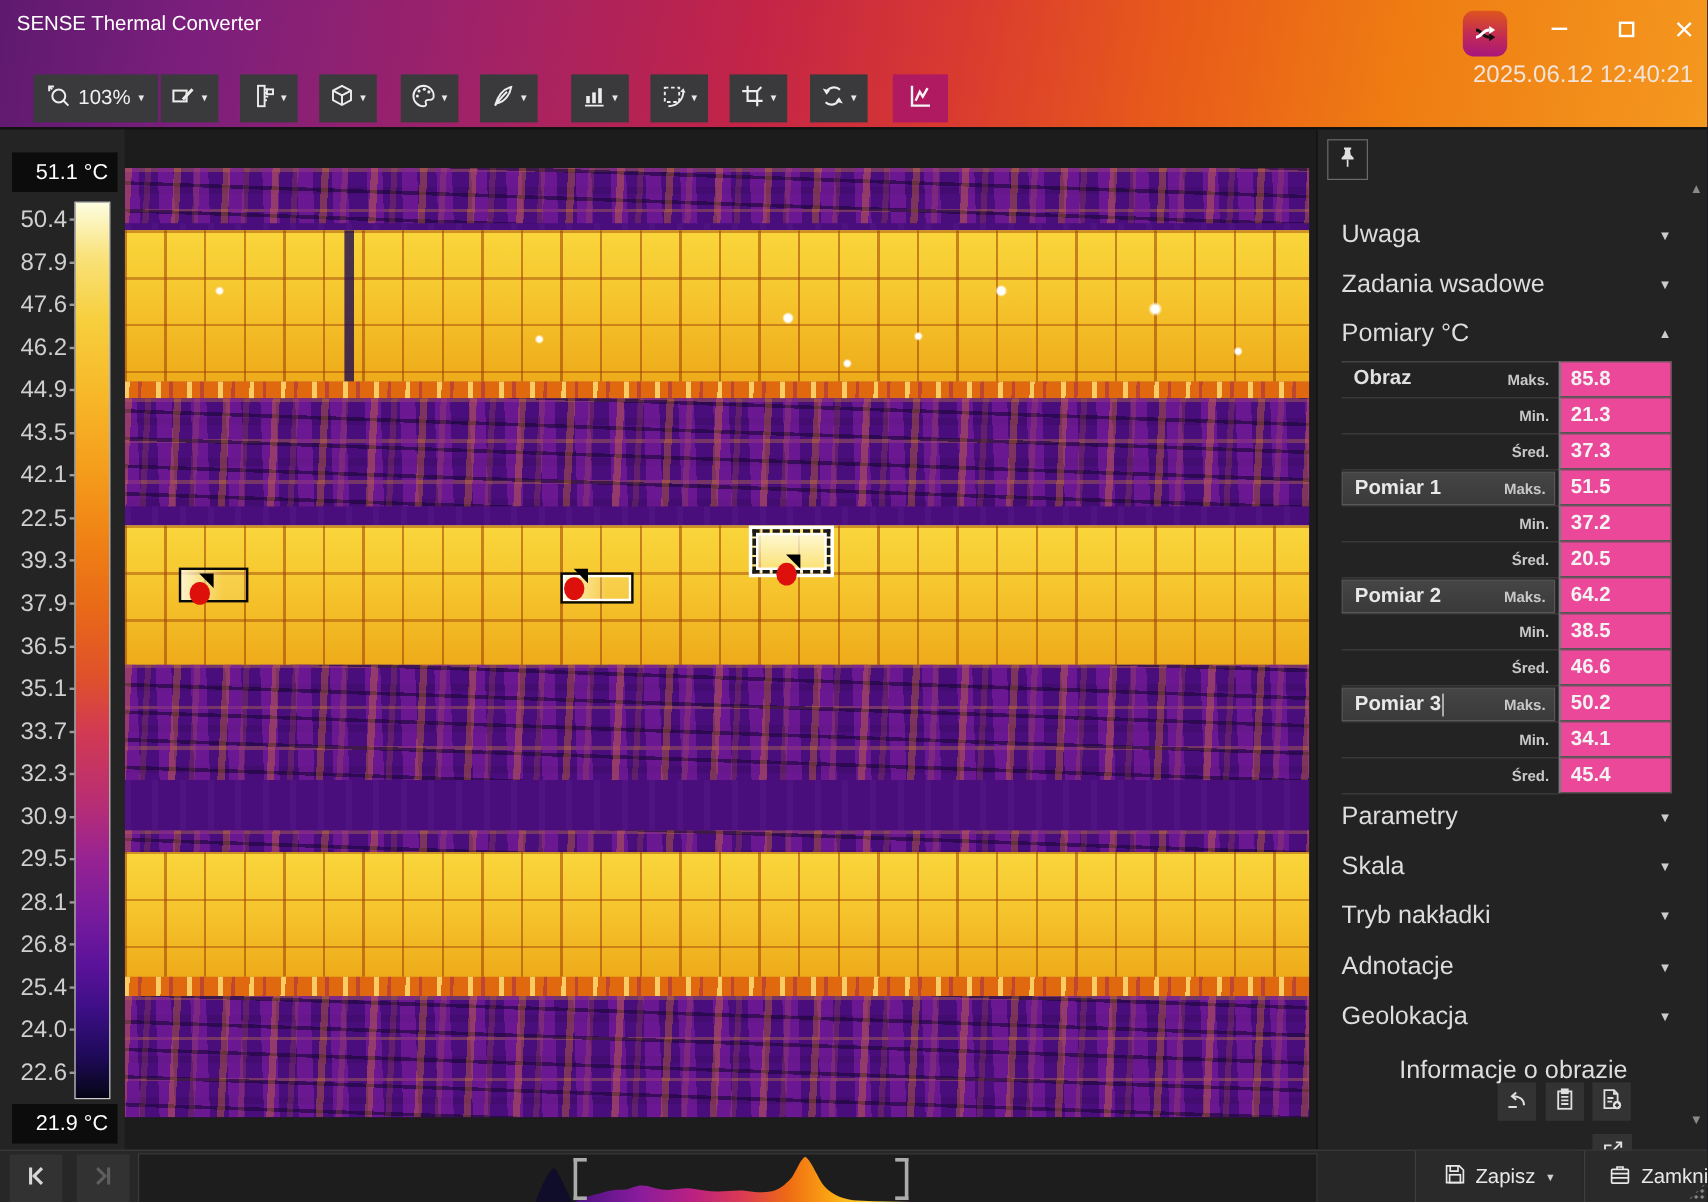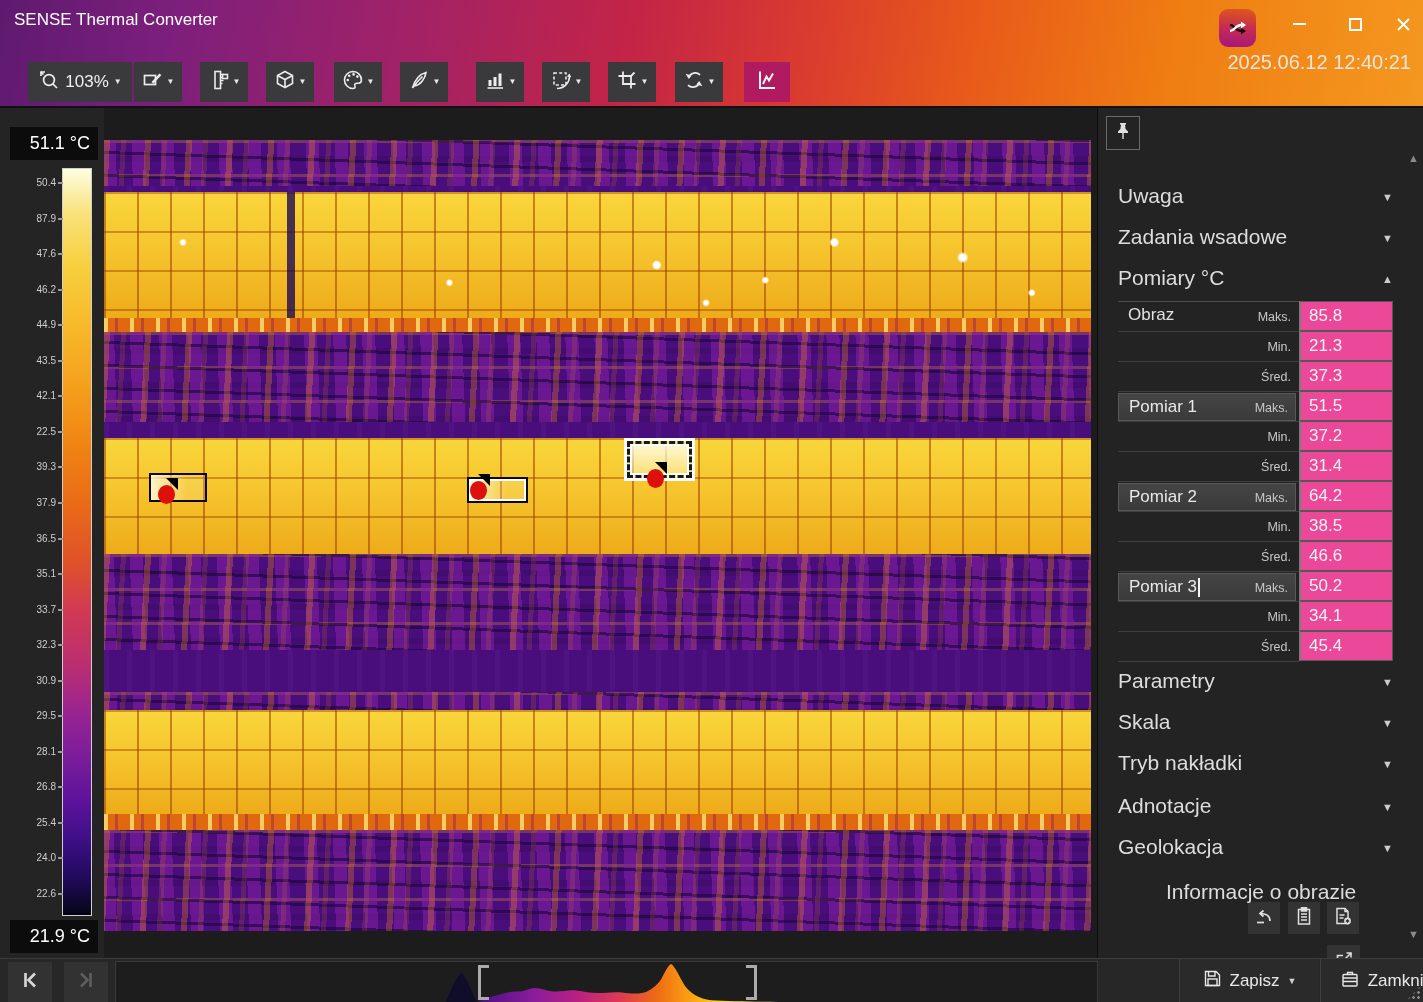--- a/index.html
+++ b/index.html
@@ -30,21 +30,21 @@
   .tb-btn.active { background:#b01a61; }
 
   
   .scale-panel { position:absolute; left:0; top:108px; width:104px; height:850px; background:#242424; }
   .scale-label { position:absolute; left:10px; width:88px; height:33px; background:#0c0c0c; color:#fff;
     font-size:18px; display:flex; align-items:center; justify-content:flex-end; padding-right:8px; }
   .scale-label.max { top:19px; }
   .scale-label.min { top:812px; }
   .colorbar { position:absolute; left:62px; top:60px; width:30px; height:748px; border:1px solid #cfcfcf;
     background:linear-gradient(180deg,#fdfde0 0%,#f9e27a 6%,#f7cf3e 13%,#f7b929 21%,#f5a01d 29%,#f08414 37%,#e96a17 45%,#df512b 53%,#d23a52 59%,#b82e73 67%,#992392 73%,#7a1c9c 79%,#5c129b 85%,#3d0f86 90%,#200a5c 95%,#0b0724 99%,#030314 100%); }
-  .tick { position:absolute; left:0; width:56px; text-align:right; color:#cfcfcf; font-size:10px; line-height:16px; }
+  .tick { position:absolute; left:0; width:56px; text-align:right; color:#cfcfcf; font-size:20px; line-height:16px; }
   .tick i { position:absolute; left:58px; top:7px; width:5px; height:2px; background:#9a9a9a; }
 
   
   .thermal { position:absolute; left:104px; top:140px; width:987px; height:791px; overflow:hidden; background:#4a0e7c; cursor:crosshair; }
   .band { position:absolute; left:0; width:987px; }
   .ground { background-color:#4a0e7c;
     background-image:
       repeating-linear-gradient(93deg, rgba(242,140,20,.30) 0 6px, transparent 6px 17px, rgba(242,140,20,.14) 17px 22px, transparent 22px 41px),
       repeating-linear-gradient(2deg, transparent 0 9px, rgba(25,6,55,.6) 9px 12px, transparent 12px 23px),
       repeating-linear-gradient(88deg, rgba(133,32,163,.55) 0 13px, transparent 13px 29px),
@@ -82,21 +82,21 @@
 
   
   .side-panel { position:absolute; left:1097px; top:108px; width:326px; height:850px; background:#232323; border-left:1px solid #0e0e0e; }
   .pin-btn { position:absolute; left:8px; top:8px; width:34px; height:34px; border:1px solid #6a6a6a;
     display:flex; align-items:center; justify-content:center; cursor:pointer; }
   .scroll-arrow { position:absolute; right:4px; color:#8a8a8a; font-size:11px; cursor:pointer; }
   .section { position:absolute; left:20px; width:275px; height:30px; color:#dddddd; font-size:21px; cursor:pointer; }
   .section .chev { position:absolute; right:0; top:7px; font-size:11px; color:#cccccc; }
   .icon-btn { position:absolute; width:32px; height:32px; background:#333; display:flex; align-items:center; justify-content:center; cursor:pointer; }
 
-  .mtable { position:absolute; left:20px; top:193px; width:275px; height:361px; border-top:1px solid #4e4e4e; }
+  .mtable { position:absolute; left:20px; top:193px; width:275px; height:361px; border-top:1px solid #4e4e4e;font-weight:bold; }
   .mrow { position:relative; width:275px; height:30px; }
   .mrow .left { position:absolute; left:0; top:0; width:181px; height:30px; border-bottom:1px solid #3f3f3f; }
   .mrow .namebox { position:absolute; left:0; top:1px; width:178px; height:28px;
     background:linear-gradient(180deg,#454545,#3a3a3a); border:1px solid #585858;
     color:#e8e8e8; font-size:17px; display:flex; align-items:center; padding-left:10px; cursor:text; }
   .mrow .plainname { position:absolute; left:10px; top:3px; color:#e0e0e0; font-size:17px; }
   .mrow .stat { position:absolute; right:8px; top:8px; color:#c8c8c8; font-size:12.5px; }
   .mrow .namebox .stat { top:7px; right:7px; }
   .mrow .val { position:absolute; left:181px; top:0; width:94px; height:30px;
     border:1px solid #565656; border-left:2px solid #7c7c7c; margin-top:-1px; background:#ec4899;
@@ -346,21 +346,21 @@
       <div class="mrow">
         <div class="left">
             <span class="stat">Min.</span>
           </div>
         <div class="val">37.2</div>
       </div>
       <div class="mrow">
         <div class="left">
             <span class="stat">Śred.</span>
           </div>
-        <div class="val">31.4</div>
+        <div class="val">20.5</div>
       </div>
       <div class="mrow">
         <div class="left">
             <div class="namebox">
               <span>Pomiar 2</span>
               <span class="stat">Maks.</span>
             </div>
           </div>
         <div class="val">64.2</div>
       </div>

